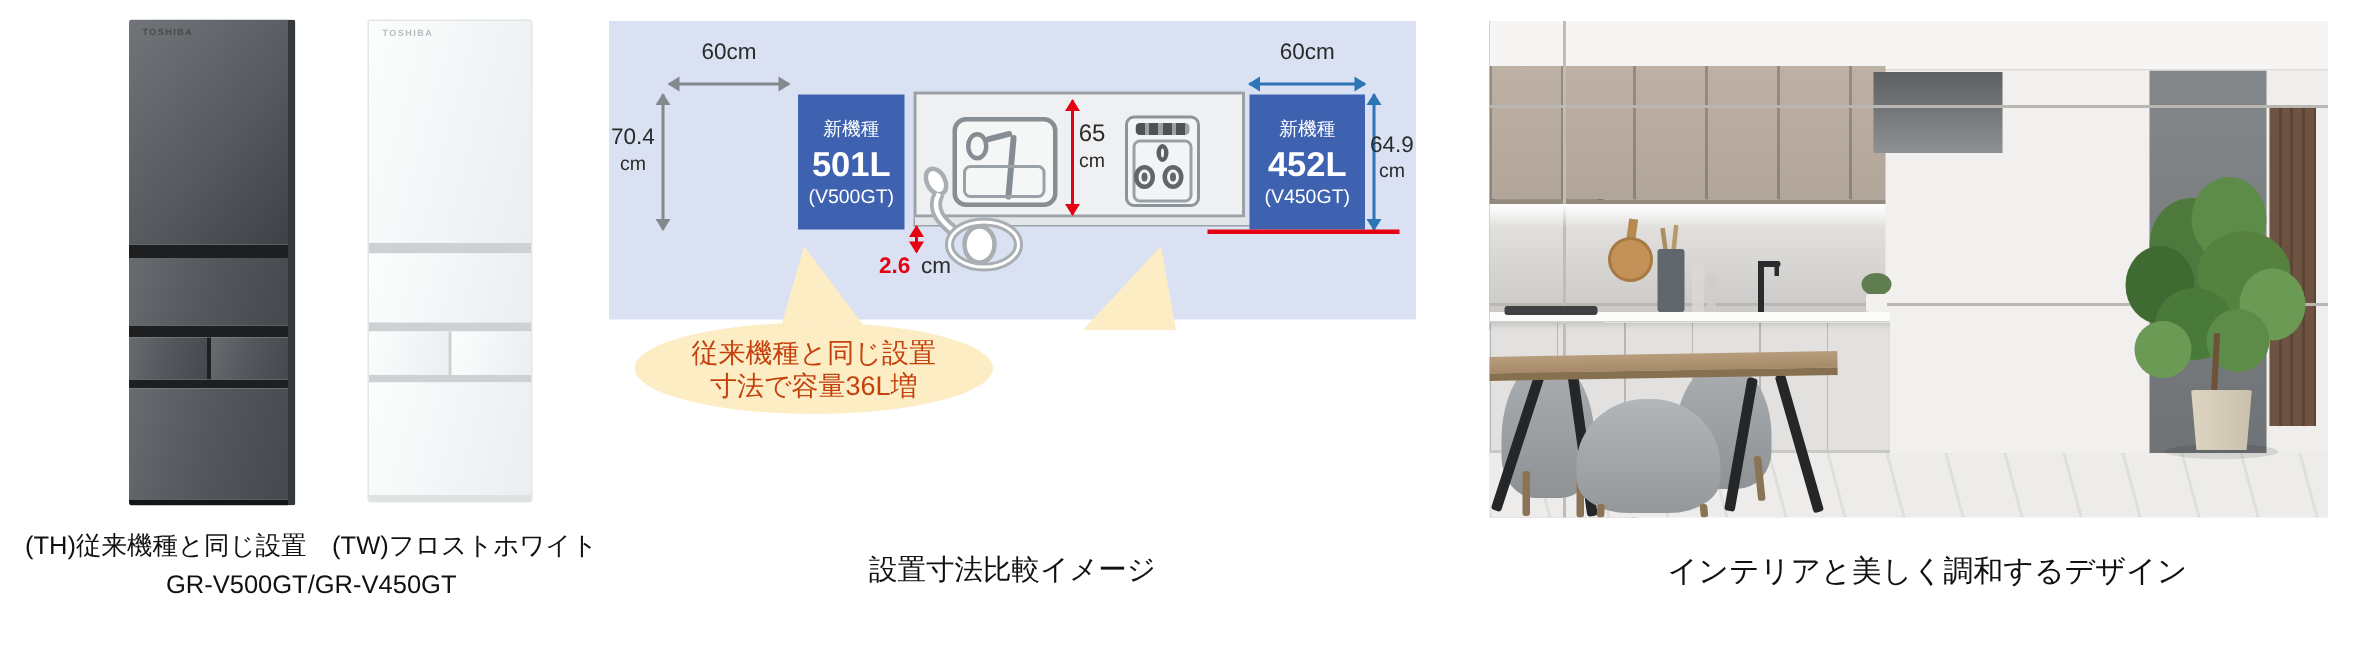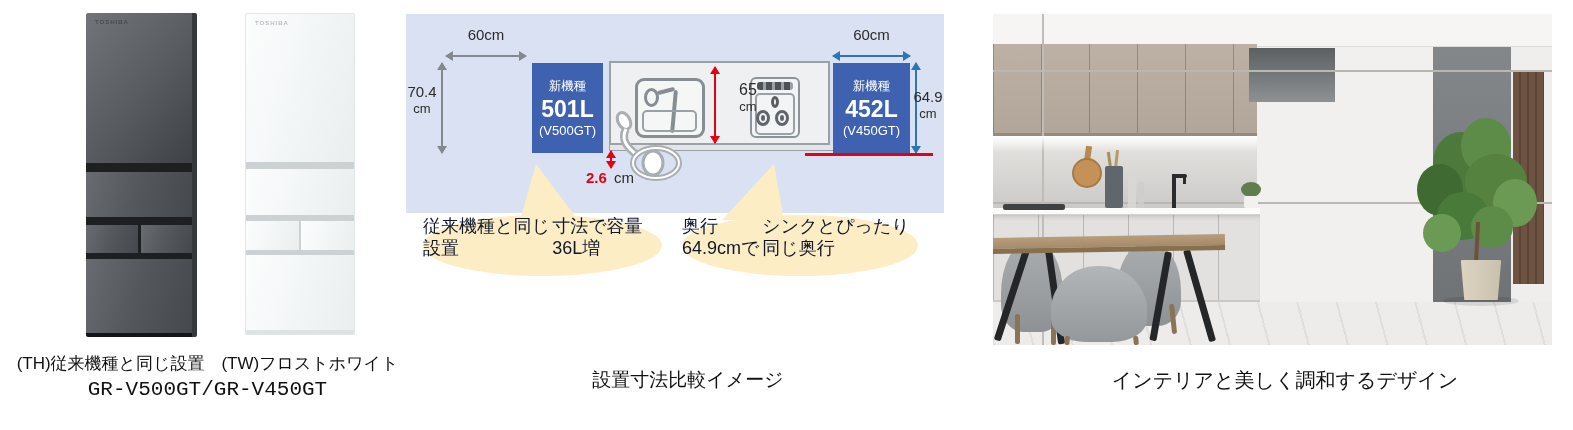--- a/index.html
+++ b/index.html
@@ -25,21 +25,21 @@
   .fridge-white{left:245px;top:13px;width:110px;height:322px;border:1px solid #e2e6e7;}
   .fridge-white .logo{color:rgba(130,138,142,.55);}
   .fridge-white .door{background:linear-gradient(105deg,#fcfdfd 0%,#f3f6f7 50%,#eaeeef 100%);}
   .fridge-white .gap{background:#ccd2d4;}
   .fridge-white .half+.half{border-left:2px solid #ccd2d4;}
   .fridge-white .base{background:#dde2e3;}
   .half-row{display:flex;}
   .half{flex:1;}
   .caption{position:absolute;text-align:center;color:#111;}
   .caption .l1{font-size:17px;line-height:25px;}
-  .caption .l2{font-size:21px;line-height:27px;font-family:Liberation Mono, monospace;}
+  .caption .l2{font-size:17px;line-height:27px;}
 
   
   .diagram{position:absolute;left:406px;top:14px;width:538px;height:199px;background:var(--diagram-bg);}
   .dimlabel{position:absolute;font-size:15px;color:#2b2b2b;text-align:center;line-height:17px;}
   .dimlabel .unit{font-size:13px;}
   .sizebox{position:absolute;color:#fff;text-align:center;display:flex;flex-direction:column;justify-content:center;gap:1px;}
   .sizebox .t{font-size:12.5px;}
   .sizebox .c{font-size:23px;font-weight:700;line-height:26px;}
   .sizebox .m{font-size:13px;}
   .box-gray{background:var(--conventional-gray);}
@@ -59,21 +59,21 @@
   .sink .arm{position:absolute;left:19px;top:8px;width:18px;height:4px;background:#878e93;border-radius:2px;transform:rotate(-14deg);}
   .sink .bar{position:absolute;left:34px;top:9px;width:4px;height:43px;background:#878e93;border-radius:2px;transform:rotate(5deg);}
   .sink .basin{position:absolute;left:4px;top:29px;width:55px;height:22px;border:2px solid #9aa1a6;border-radius:5px;}
   .stove{position:absolute;left:139px;top:14px;width:50px;height:61px;border:2px solid #8d9499;border-radius:6px;background:#f2f4f5;}
   .stove .grill{position:absolute;left:5px;top:3px;width:36px;height:8px;border-radius:3px;background:repeating-linear-gradient(90deg,#4d5256 0 6px,#9aa0a4 6px 9px);}
   .stove .panel{position:absolute;left:3px;top:14px;width:40px;height:42px;border:2px solid #9aa1a6;border-radius:5px;}
   .stove .bsmall{position:absolute;left:19px;top:17px;width:8px;height:12px;border:3px solid #5a5f63;border-radius:50%;}
   .stove .burner{position:absolute;top:31px;width:14px;height:16px;border:3px solid #60666b;border-radius:50%;}
   .stove .burner::after{content:"";position:absolute;inset:2px;border:2px solid #60666b;border-radius:50%;}
   .redline{position:absolute;background:var(--accent-red);}
-  .bubble-body{position:absolute;background:var(--bubble-cream);border-radius:50%;display:flex;flex-direction:row;justify-content:center;font-size:18px;line-height:22px;color:#0f172a;}
+  .bubble-body{position:absolute;background:var(--bubble-cream);border-radius:50%;display:flex;flex-direction:column;justify-content:center;text-align:center;font-size:18px;line-height:22px;color:#c2410c;}
   .tail{position:absolute;width:0;height:0;border-bottom:56px solid var(--bubble-cream);}
   .fig-caption{position:absolute;text-align:center;color:#111;font-size:19px;}
 
   
   .photo{position:absolute;left:993px;top:14px;width:559px;height:331px;background:#f1f0ee;overflow:hidden;}
   .ceiling{left:0;top:0;width:559px;height:33px;background:#f6f5f3;border-bottom:1px solid #dedcd9;}
   .wall-right{left:518px;top:0;width:41px;height:331px;background:#efeeec;}
   .wood-door{left:520px;top:58px;width:31px;height:212px;background:repeating-linear-gradient(90deg,#6f5342 0 6px,#5d4536 6px 8px);}
   .dark-wall{left:440px;top:24px;width:78px;height:276px;background:linear-gradient(180deg,#84888a,#6e7274);}
   .wood-cabs{left:0;top:30px;width:264px;height:92px;border-bottom:3px solid #948a7e;
@@ -181,21 +181,21 @@
     <svg class="abs" style="left:206px;top:96px;" width="80" height="80" viewBox="0 0 80 80">
       <ellipse cx="12" cy="11" rx="6" ry="9" fill="#ffffff" stroke="#a9aeb2" stroke-width="3" transform="rotate(-28 12 11)"></ellipse>
       <path d="M14,19 C8,30 16,38 25,45" fill="none" stroke="#a9aeb2" stroke-width="8"></path>
       <path d="M14,19 C8,30 16,38 25,45" fill="none" stroke="#ffffff" stroke-width="3"></path>
       <ellipse cx="44" cy="53" rx="23" ry="15" fill="none" stroke="#a9aeb2" stroke-width="6"></ellipse>
       <ellipse cx="44" cy="53" rx="23" ry="15" fill="none" stroke="#ffffff" stroke-width="2"></ellipse>
       <ellipse cx="41" cy="53" rx="10" ry="12" fill="#ffffff" stroke="#a9aeb2" stroke-width="3"></ellipse>
     </svg>
 
     <div class="av" style="--ac:var(--accent-red);left:308px;top:53px;height:76px;"></div>
-    <div class="dimlabel" style="left:328px;top:67px;width:28px;font-size:16px;">
+    <div class="dimlabel" style="left:308px;top:67px;width:28px;font-size:16px;">
       <div>65</div>
       <div class="unit">cm</div>
     </div>
 
     <div class="av" style="--ac:var(--accent-red);left:204px;top:137px;height:17px;"></div>
     <div class="dimlabel" style="left:170px;top:155px;width:68px;">
       <span style="color:var(--accent-red);font-weight:700;">2.6</span>
       <span style="margin-left:3px;">cm</span>
     </div>
 
@@ -215,27 +215,23 @@
     </div>
 
     <div class="redline" style="left:399px;top:139px;width:128px;height:3px;"></div>
 
     <div class="tail" style="left:114px;top:150px;border-left:16px solid transparent;border-right:42px solid transparent;"></div>
     <div class="tail" style="left:316px;top:150px;border-left:52px solid transparent;border-right:10px solid transparent;"></div>
     <div class="bubble-body" style="left:17px;top:201px;width:239px;height:61px;">
       <div>従来機種と同じ設置</div>
       <div>寸法で容量36L増</div>
     </div>
-    <div class="bubble-body" style="left:276px;top:201px;width:236px;height:61px;">
-      <div>奥行64.9cmで</div>
-      <div>シンクとぴったり同じ奥行</div>
-    </div>
-  </div>
-
-  <div class="fig-caption" style="left:538px;top:367px;width:300px;">設置寸法比較イメージ</div>
+  </div>
+
+  <div class="fig-caption" style="left:525px;top:367px;width:300px;">設置寸法比較イメージ</div>
 
   <div class="photo">
     <div class="abs wall-right"></div>
     <div class="abs wood-door"></div>
     <div class="abs dark-wall"></div>
     <div class="abs ceiling"></div>
     <div class="abs wood-cabs"></div>
     <div class="abs backsplash"></div>
     <div class="abs glow"></div>
     <div class="abs countertop"></div>

